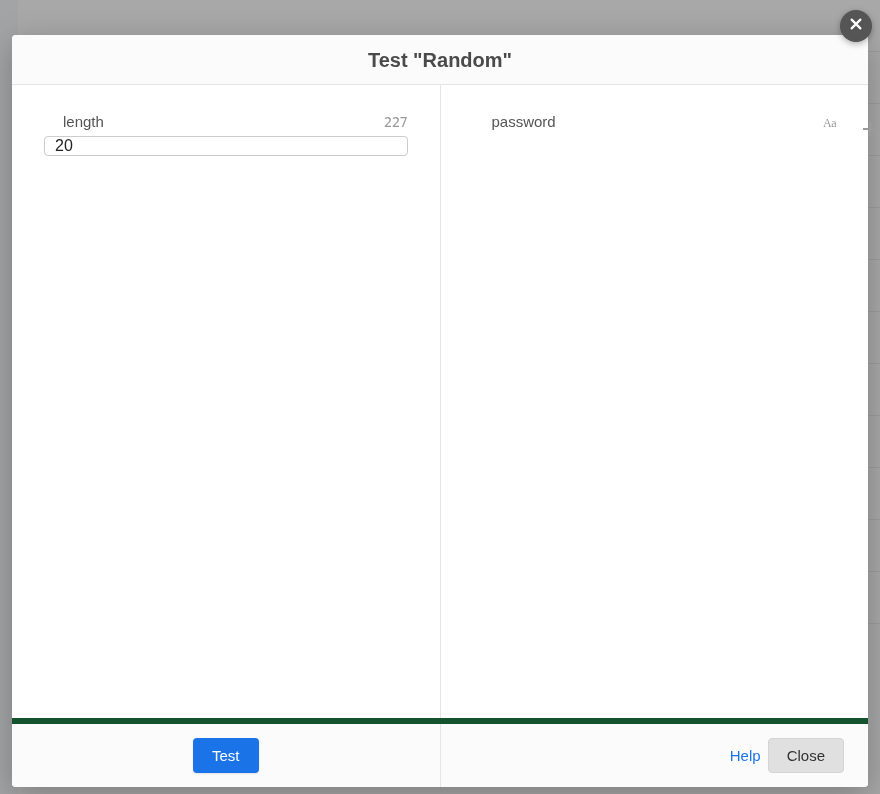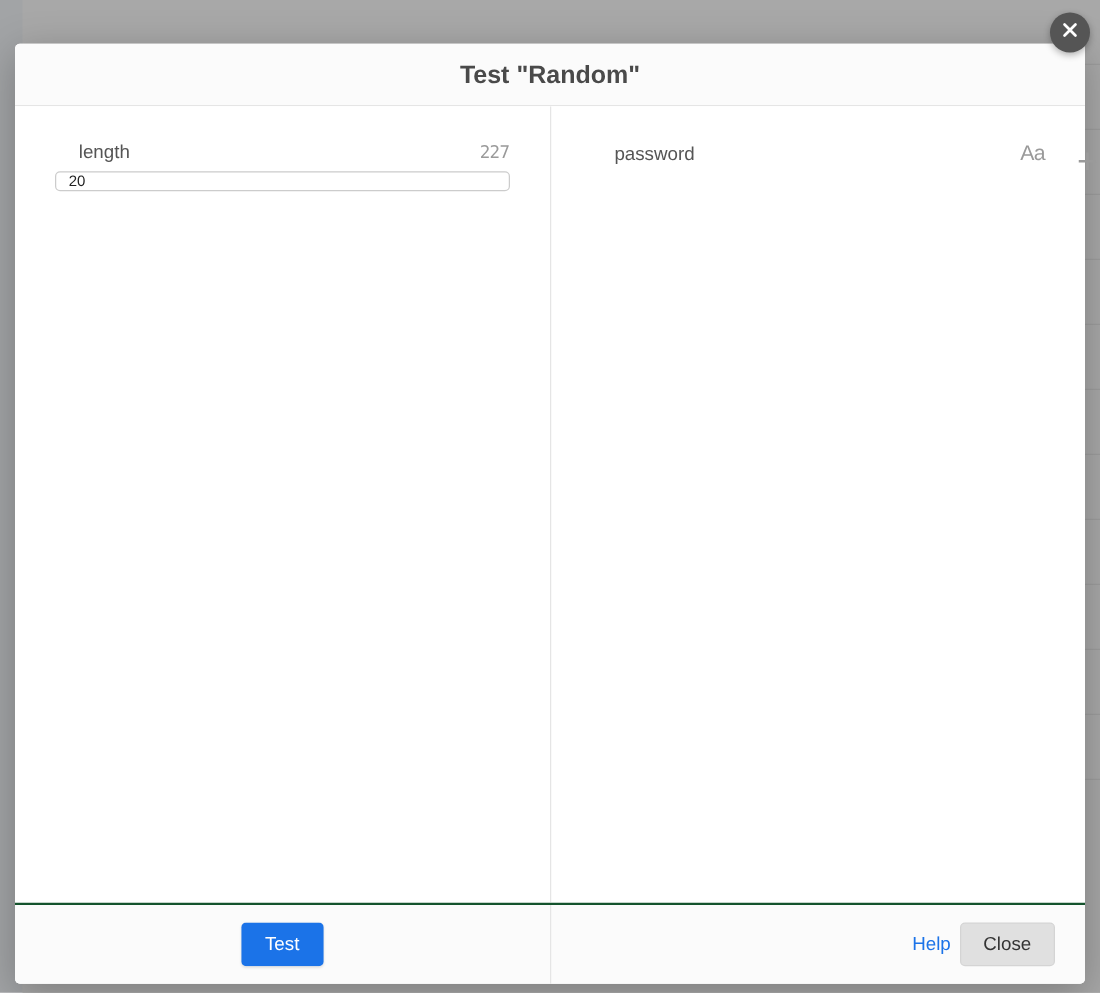--- a/index.html
+++ b/index.html
@@ -87,41 +87,41 @@
     color: #555;
     margin-left: 19px;
   }
   .type-hint {
     font-size: 14px;
     color: #9a9a9a;
     font-family: Menlo, Consolas, monospace;
     letter-spacing: -0.5px;
   }
   .type-hint.aa {
-    font-family: Liberation Sans, sans-serif;
-    font-size: 17px;
+    font-family: Liberation Serif, serif;
+    font-size: 12px;
   }
   input[type=text], textarea {
     width: 100%;
-    font-size: 12px;
+    font-size: 16px;
     padding: 0 10px;
     border: 1px solid #ccc;
     border-radius: 4px;
     color: #222;
     font-family: inherit;
   }
   textarea {
     resize: both;
     min-height: 40px;
     height: 40px;
     line-height: 1.3;
   }
   .dialog-footer {
     display: flex;
-    border-top: 2px solid #14532d;
+    border-top: 6px solid #14532d;
     background: #fbfbfb;
     border-radius: 0 0 4px 4px;
   }
   .footer-cell {
     flex: 1;
     padding: 14px 24px;
     display: flex;
     align-items: center;
   }
   .footer-left {

